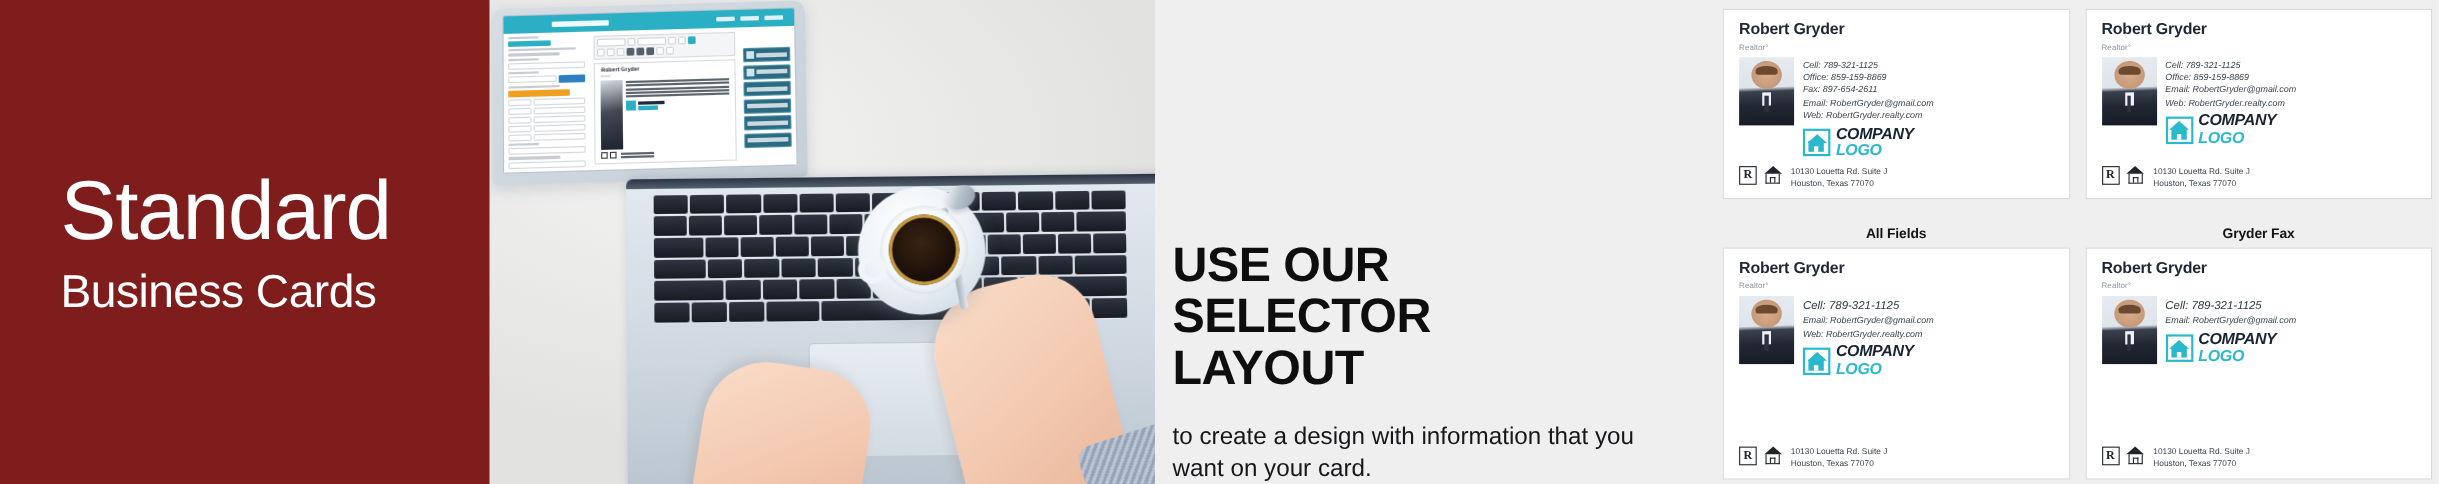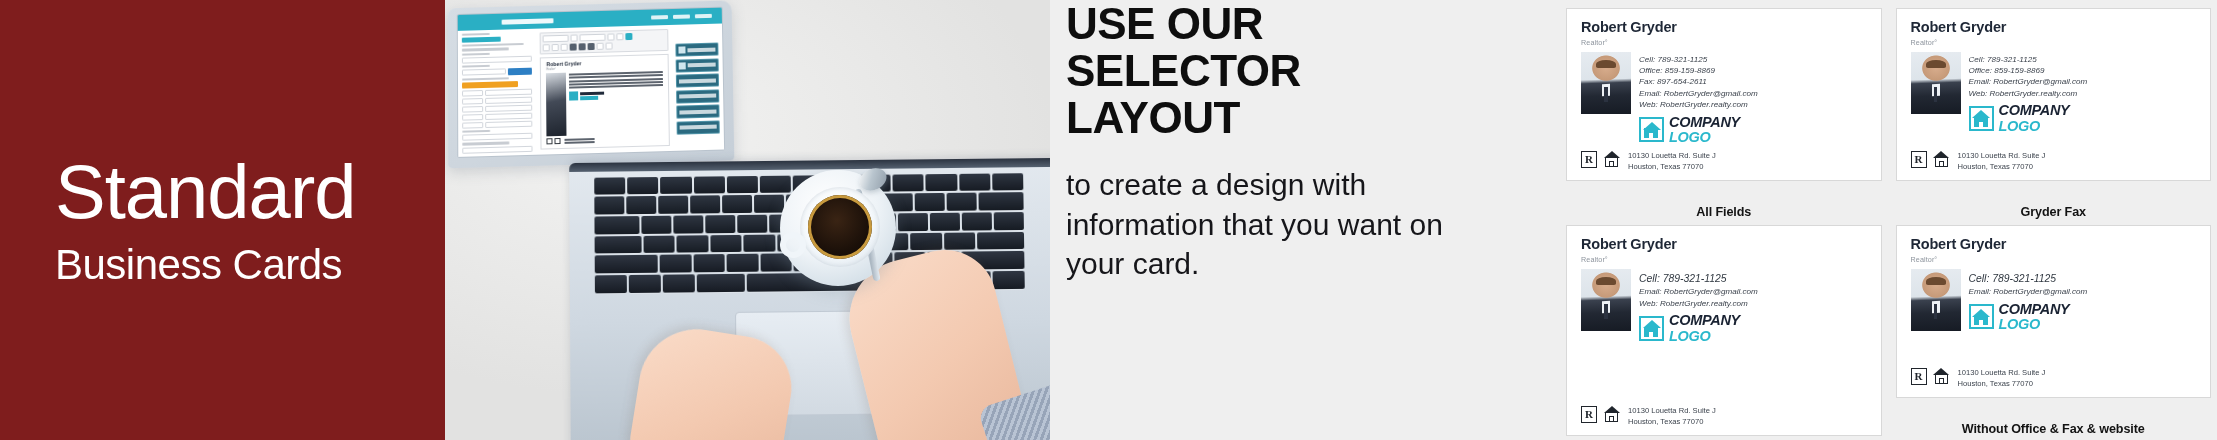--- a/index.html
+++ b/index.html
@@ -271,33 +271,33 @@
     border-radius: 4px;
     transform: rotate(-12deg);
   }
 
   
   .copy {
     position: absolute;
     left: 1066px; top: 0;
     width: 440px; height: 440px;
     display: flex; flex-direction: column;
-    justify-content: flex-start;
+    justify-content: flex-end;
   }
   .copy-head {
     font-size: 44px;
     font-weight: bold;
     color: #0e0e0e;
     line-height: 1.07;
     letter-spacing: -0.5px;
     text-transform: uppercase;
   }
   .copy-sub {
     margin-top: 24px;
-    font-size: 30px;
+    font-size: 22px;
     font-weight: 400;
     color: #16161a;
     line-height: 1.32;
   }
 
   
   .grid {
     position: absolute;
     left: 1566px; top: 8px;
     width: 645px; height: 428px;
@@ -855,17 +855,16 @@
             <span class="eroof"></span>
               <span class="ebody"></span>
               <span class="edoor"></span>
           </div>
           <div class="c-addr">
             <div class="c-addr-l">10130 Louetta Rd. Suite J</div>
             <div class="c-addr-l">Houston, Texas 77070</div>
           </div>
         </div>
       </div>
-      <div class="caption">Without Office &amp; Fax &amp; website</div>
     </div>
 
   </div>
 </div>
 
 </body></html>

